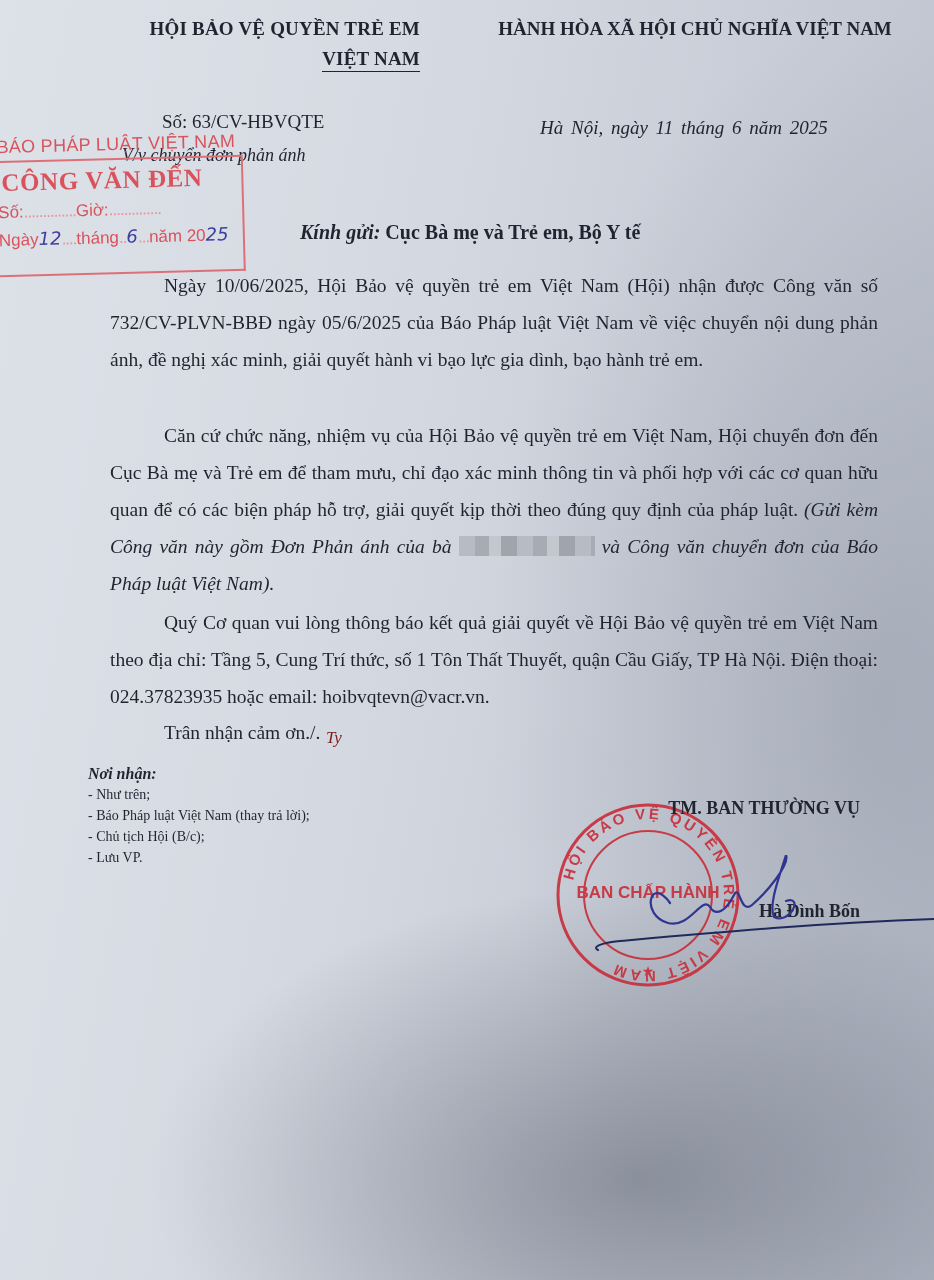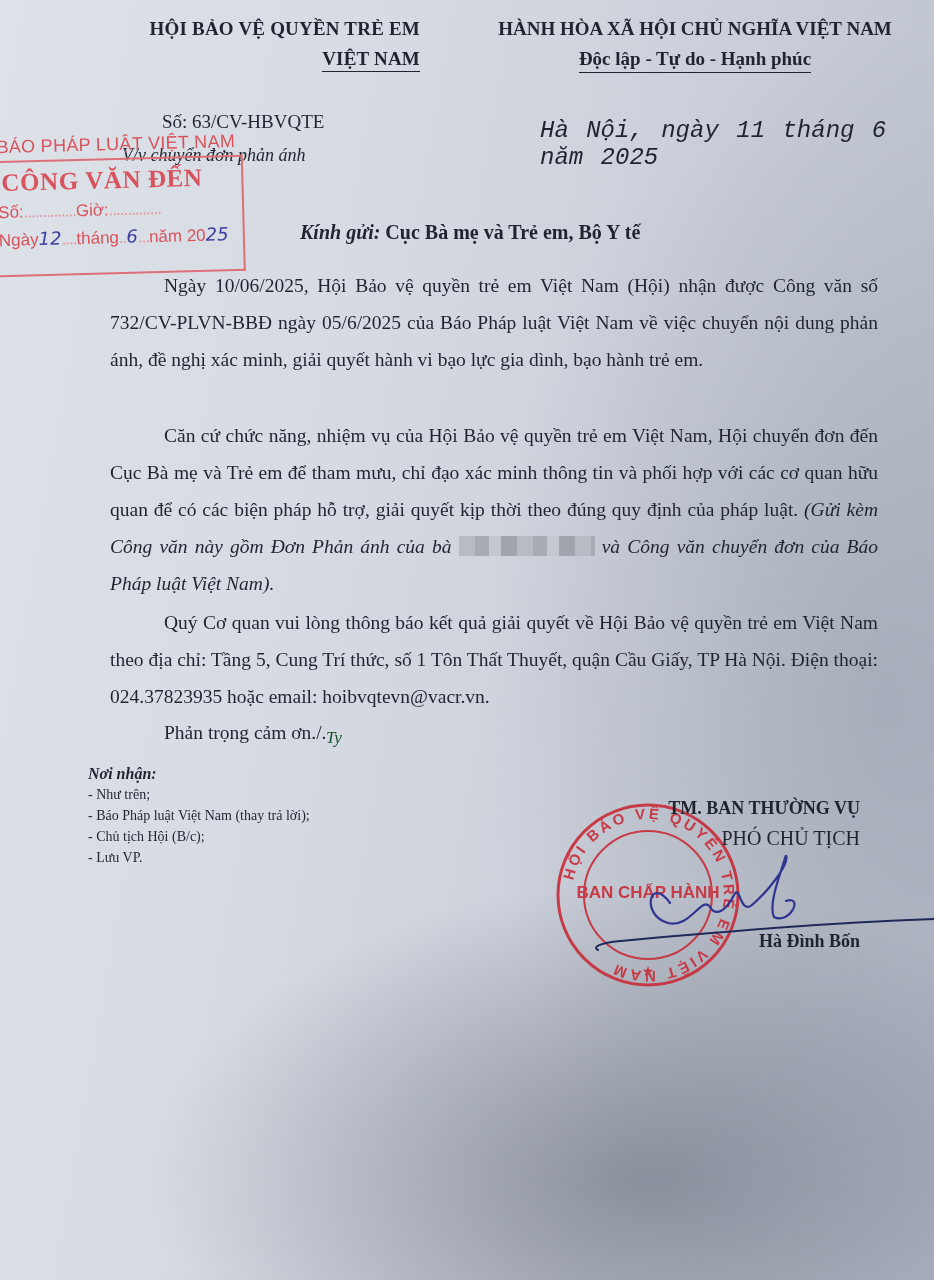--- a/index.html
+++ b/index.html
@@ -12,21 +12,21 @@
       radial-gradient(ellipse 520px 900px at 880px 700px, rgba(120,128,142,0.35), rgba(120,128,142,0) 75%),
       linear-gradient(100deg, #dde1e8 0%, #d6dbe3 35%, #c9ced8 65%, #b9bfcb 100%);
   }
   .abs { position: absolute; }
   .hdr-left { left: 60px; top: 14px; width: 360px; text-align: right; font-weight: bold; font-size: 19px; line-height: 30px; letter-spacing: 0.2px; }
   .hdr-left .l2 { display: inline-block; border-bottom: 1.5px solid #1f2430; line-height: 24px; }
   .hdr-right { left: 470px; top: 14px; width: 450px; text-align: center; font-weight: bold; font-size: 19px; line-height: 30px; }
   .hdr-right .l2 { display: inline-block; border-bottom: 1.5px solid #1f2430; line-height: 26px; font-size: 19px; }
   .so { left: 125px; top: 111px; font-size: 19px; margin-left: 37px; }
   .vv { left: 122px; top: 145px; font-size: 18px; font-style: italic; }
-  .date { left: 540px; top: 117px; font-size: 24px; font-style: italic; word-spacing: 3px; font-family: Liberation Mono, monospace; }
+  .date { left: 540px; top: 117px; font-size: 19px; font-style: italic; word-spacing: 3px; }
   .kinhgui { left: 300px; top: 221px; font-size: 20px; font-weight: bold; }
   .kinhgui .lbl { font-style: italic; text-align: right; }
   .body-text { left: 110px; width: 768px; font-size: 19.5px; line-height: 37px; text-align: justify; }
   .body-text p { margin: 0; text-indent: 54px; }
   .p1 { top: 267px; }
   .p2 { top: 417px; }
   .p3 { top: 604px; }
   .p4 { top: 714px; }
   .blur {
     display: inline-block; width: 136px; height: 20px; vertical-align: -3px;
@@ -39,33 +39,32 @@
   .sign-block .l2 { font-size: 20px; line-height: 30px; }
   .sign-block .name { font-weight: bold; font-size: 18px; margin-top: 78px; }
   
   .receipt { left: -6px; top: 134px; width: 250px; height: 140px; color: #d9535c; font-family: "Liberation Sans", sans-serif; transform: rotate(-1.5deg); }
   .receipt .top { font-size: 18px; letter-spacing: 0.3px; border-bottom: 2px solid #dd7077; padding-left: 4px; height: 24px; }
   .receipt .box { border: 2px solid #dd7077; border-top: none; border-left: none; height: 112px; }
   .receipt .big { font-family: "Liberation Serif", serif; font-weight: bold; font-size: 25px; padding: 6px 0 0 8px; letter-spacing: 0.6px; }
   .receipt .row { font-size: 17px; padding-left: 4px; margin-top: 6px; white-space: nowrap; }
   .hand { color: #3d3f9e; font-family: "DejaVu Sans", sans-serif; font-style: italic; font-size: 18px; }
   .dots { color: #e7949a; letter-spacing: -1px; }
-  .mark { left: 326px; top: 728px; color: #14532d; font-size: 17px; font-style: italic; }
+  .mark { left: 326px; top: 728px; color: #7f1d1d; font-size: 17px; font-style: italic; }
 </style>
 </head>
 <body>
 
 <div class="abs hdr-left">
   <div>HỘI BẢO VỆ QUYỀN TRẺ EM</div>
   <div class="l2">VIỆT NAM</div>
 </div>
 
 <div class="abs hdr-right">
   <div>HÀNH HÒA XÃ HỘI CHỦ NGHĨA VIỆT NAM</div>
-  <div class="l2">Độc lập - Tự do - Hạnh phúc</div>
 </div>
 
 <div class="abs so">Số:  63/CV-HBVQTE</div>
 <div class="abs vv">V/v chuyển đơn phản ánh</div>
 <div class="abs date">Hà Nội, ngày  11  tháng  6   năm 2025</div>
 
 <div class="abs receipt">
   <div class="top">BÁO PHÁP LUẬT VIỆT NAM</div>
   <div class="box">
     <div class="big">CÔNG VĂN ĐẾN</div>
@@ -86,21 +85,21 @@
 <div class="abs body-text p1">
   <p>Ngày 10/06/2025, Hội Bảo vệ quyền trẻ em Việt Nam (Hội) nhận được Công văn số 732/CV-PLVN-BBĐ ngày 05/6/2025 của Báo Pháp luật Việt Nam về việc chuyển nội dung phản ánh, đề nghị xác minh, giải quyết hành vi bạo lực gia dình, bạo hành trẻ em.</p>
 </div>
 <div class="abs body-text p2">
   <p><span>Căn cứ chức năng, nhiệm vụ của Hội Bảo vệ quyền trẻ em Việt Nam, Hội chuyển đơn đến Cục Bà mẹ và Trẻ em để tham mưu, chỉ đạo xác minh thông tin và phối hợp với các cơ quan hữu quan để có các biện pháp hỗ trợ, giải quyết kịp thời theo đúng quy định của pháp luật. </span><i>(Gửi kèm Công văn này gồm Đơn Phản ánh của bà </i><span class="blur"></span><i> và Công văn chuyển đơn của Báo Pháp luật Việt Nam).</i></p>
 </div>
 <div class="abs body-text p3">
   <p>Quý Cơ quan vui lòng thông báo kết quả giải quyết về Hội Bảo vệ quyền trẻ em Việt Nam theo địa chỉ: Tầng 5, Cung Trí thức, số 1 Tôn Thất Thuyết, quận Cầu Giấy, TP Hà Nội. Điện thoại: 024.37823935 hoặc email: hoibvqtevn@vacr.vn.</p>
 </div>
 <div class="abs body-text p4">
-  <p>Phản trọng cảm ơn./.</p>
+  <p>Trân nhận cảm ơn./.</p>
 </div>
 <div class="abs mark">Ty</div>
 
 <div class="abs recipients">
   <div class="title">Nơi nhận:</div>
   <div>- Như trên;</div>
   <div>- Báo Pháp luật Việt Nam (thay trả lời);</div>
   <div>- Chủ tịch Hội (B/c);</div>
   <div>- Lưu VP.</div>
 </div>
@@ -115,20 +114,19 @@
     <text font-family="Liberation Sans, sans-serif" font-weight="bold" font-size="15" fill="#c8303c" letter-spacing="3">
       <textPath href="#ringPath" startOffset="3%">HỘI BẢO VỆ QUYỀN TRẺ EM VIỆT NAM</textPath>
     </text>
     <text x="100" y="98" text-anchor="middle" font-family="Liberation Sans, sans-serif" font-weight="bold" font-size="17" fill="#c8303c">BAN CHẤP HÀNH</text>
     <text x="100" y="176" text-anchor="middle" font-size="14" fill="#c8303c">★</text>
   </g>
 </svg>
 
 <div class="abs sign-block">
   <div class="l1">TM. BAN THƯỜNG VỤ</div>
-  <div class="l2">PHÓ CHỦ TỊCH</div>
   <div class="name">Hà Đình Bốn</div>
 </div>
 
 <svg class="abs" style="left:590px; top:855px;" width="344" height="100" viewBox="0 0 344 100">
   <path d="M 80 48 C 60 20, 50 60, 78 68 C 100 74, 112 40, 120 52 C 126 62, 136 56, 144 40 C 150 28, 150 60, 162 50 C 176 38, 200 10, 196 0 C 190 20, 178 50, 184 62 C 200 70, 214 40, 196 46" fill="none" stroke="#2f3590" stroke-width="2.2" stroke-linecap="round"></path>
   <path d="M 8 95 C 2 92, 10 88, 30 86 C 120 78, 230 68, 344 64" fill="none" stroke="#1f2a5a" stroke-width="2" stroke-linecap="round"></path>
 </svg>
 
 </body></html>

